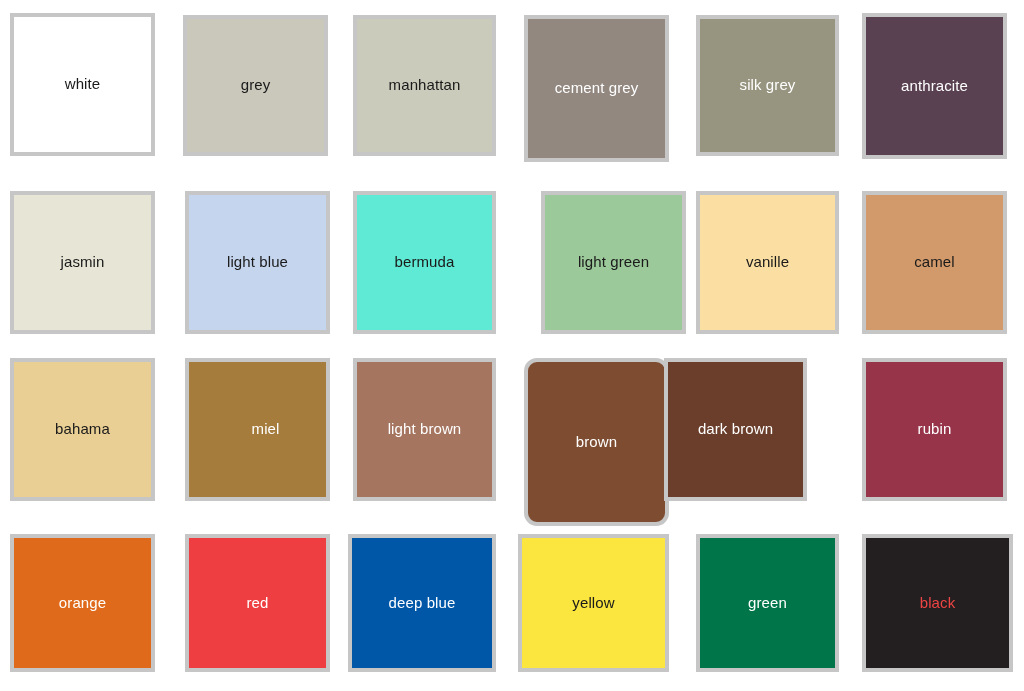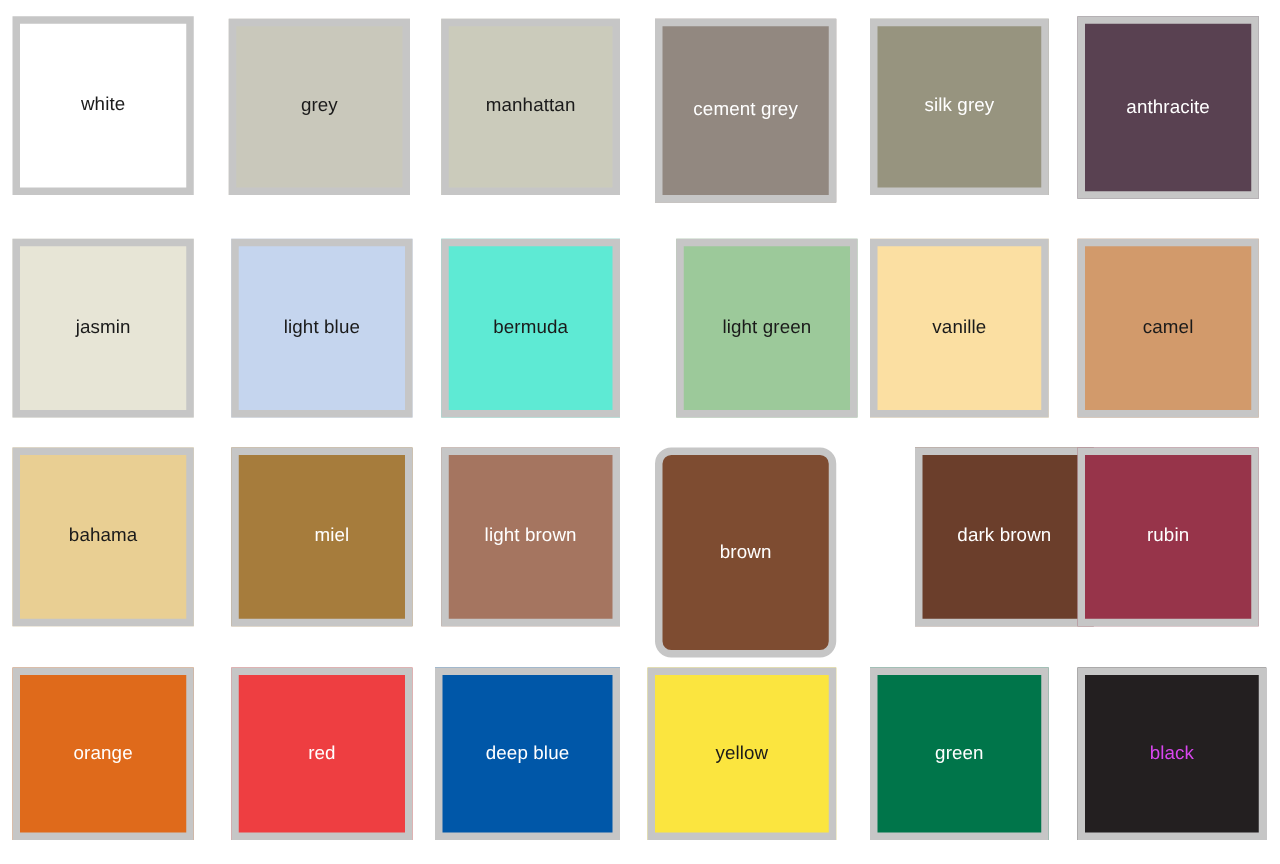--- a/index.html
+++ b/index.html
@@ -14,21 +14,21 @@
     overflow: hidden;
   }
   #palette {
     position: relative;
     width: 1024px;
     height: 691px;
   }
   .swatch {
     position: absolute;
     box-sizing: border-box;
-    border: 6px solid #3b82f6;
+    border: 4px solid #3b82f6;
     display: flex;
     align-items: center;
     justify-content: center;
     overflow: hidden;
   }
   .swatch-label {
     font-size: 15px;
     font-weight: 400;
     letter-spacing: 0.1px;
     line-height: 1.1;
@@ -82,21 +82,21 @@
     </div>
     <div class="swatch" style="left: 185px; top: 358px; width: 145px; height: 143px; background-color: rgb(166, 124, 60); border-color: rgb(198, 198, 198); padding-left: 16px;">
       <span class="swatch-label" style="color: rgb(255, 255, 255);">miel</span>
     </div>
     <div class="swatch" style="left: 353px; top: 358px; width: 143px; height: 143px; background-color: rgb(165, 117, 96); border-color: rgb(198, 198, 198);">
       <span class="swatch-label" style="color: rgb(255, 255, 255);">light brown</span>
     </div>
     <div class="swatch" style="left: 524px; top: 358px; width: 145px; height: 168px; background-color: rgb(126, 76, 49); border-color: rgb(198, 198, 198); border-radius: 13px;">
       <span class="swatch-label" style="color: rgb(255, 255, 255);">brown</span>
     </div>
-    <div class="swatch" style="left: 732px; top: 358px; width: 143px; height: 143px; background-color: rgb(107, 62, 43); border-color: rgb(198, 198, 198);">
+    <div class="swatch" style="left: 664px; top: 358px; width: 143px; height: 143px; background-color: rgb(107, 62, 43); border-color: rgb(198, 198, 198);">
       <span class="swatch-label" style="color: rgb(255, 255, 255);">dark brown</span>
     </div>
     <div class="swatch" style="left: 862px; top: 358px; width: 145px; height: 143px; background-color: rgb(151, 52, 74); border-color: rgb(198, 198, 198);">
       <span class="swatch-label" style="color: rgb(255, 255, 255);">rubin</span>
     </div>
     <div class="swatch" style="left: 10px; top: 534px; width: 145px; height: 138px; background-color: rgb(223, 106, 27); border-color: rgb(198, 198, 198);">
       <span class="swatch-label" style="color: rgb(255, 255, 255);">orange</span>
     </div>
     <div class="swatch" style="left: 185px; top: 534px; width: 145px; height: 138px; background-color: rgb(238, 62, 65); border-color: rgb(198, 198, 198);">
       <span class="swatch-label" style="color: rgb(255, 255, 255);">red</span>
@@ -104,15 +104,15 @@
     <div class="swatch" style="left: 348px; top: 534px; width: 148px; height: 138px; background-color: rgb(0, 87, 168); border-color: rgb(198, 198, 198);">
       <span class="swatch-label" style="color: rgb(255, 255, 255);">deep blue</span>
     </div>
     <div class="swatch" style="left: 518px; top: 534px; width: 151px; height: 138px; background-color: rgb(251, 229, 63); border-color: rgb(198, 198, 198);">
       <span class="swatch-label" style="color: rgb(26, 26, 26);">yellow</span>
     </div>
     <div class="swatch" style="left: 696px; top: 534px; width: 143px; height: 138px; background-color: rgb(0, 117, 74); border-color: rgb(198, 198, 198);">
       <span class="swatch-label" style="color: rgb(255, 255, 255);">green</span>
     </div>
     <div class="swatch" style="left: 862px; top: 534px; width: 151px; height: 138px; background-color: rgb(35, 31, 32); border-color: rgb(198, 198, 198);">
-      <span class="swatch-label" style="color: #d946ef;">black</span>
+      <span class="swatch-label" style="color: #ef4444;">black</span>
     </div>
   </div>
 
 </body></html>

